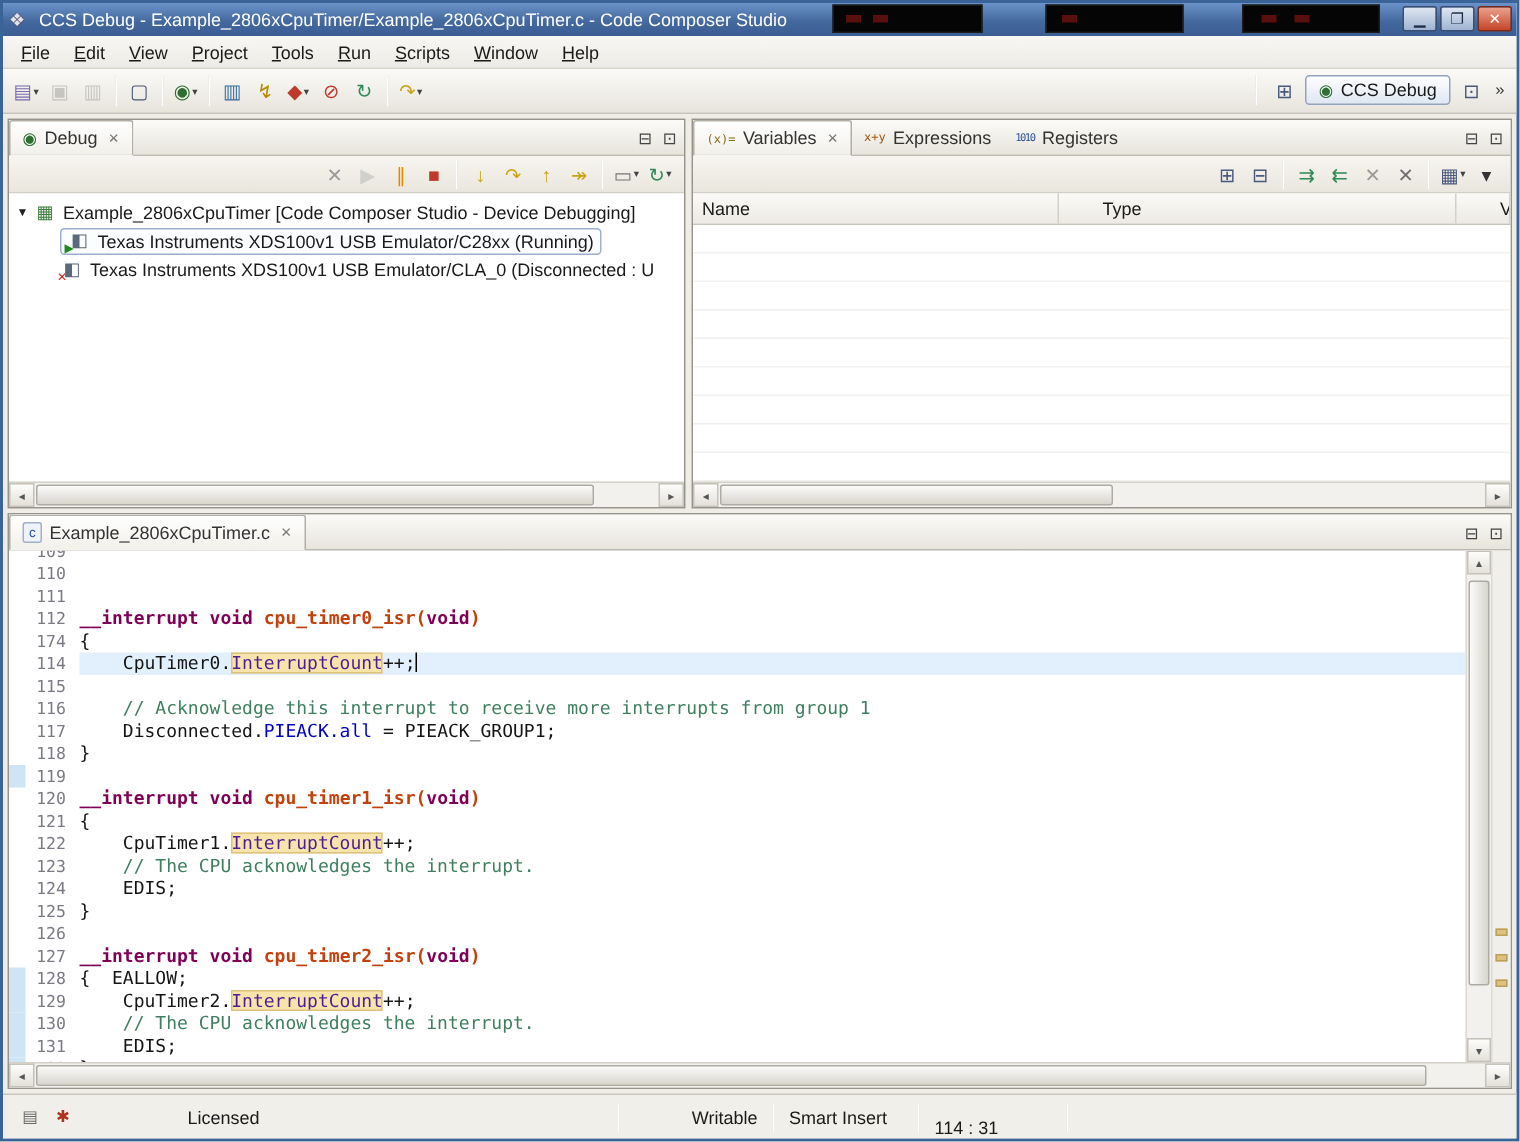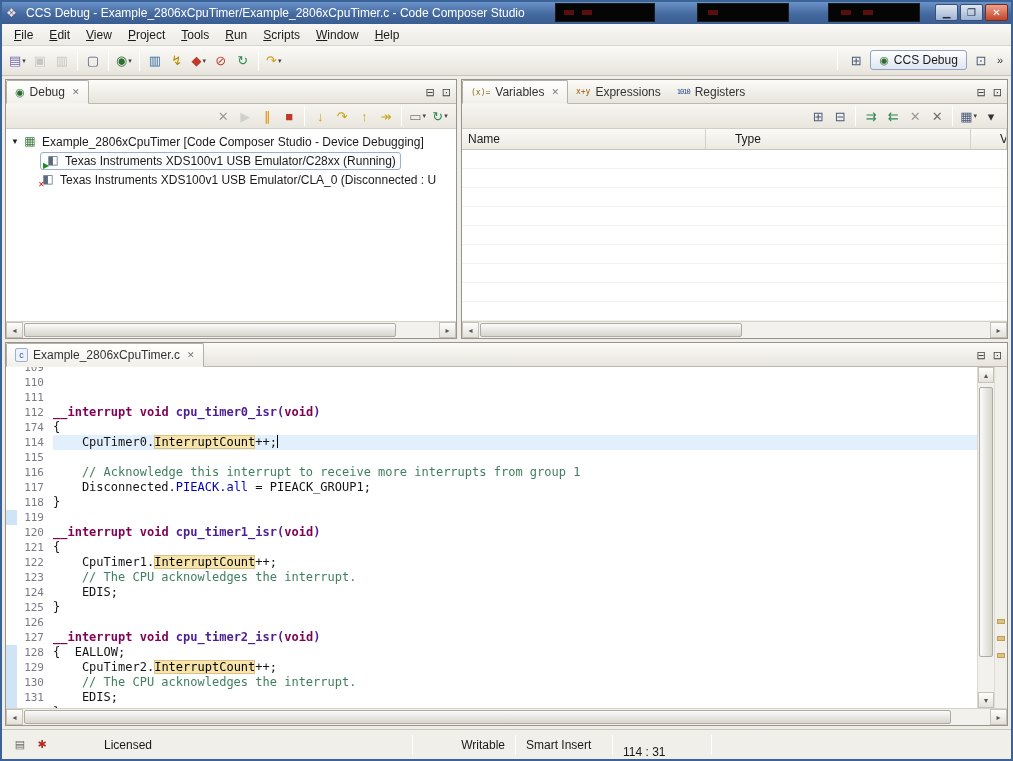--- a/index.html
+++ b/index.html
@@ -87,25 +87,25 @@
   .editor-wrap{flex:1; margin:3px; border:1px solid #97948e; background:#fff; display:flex; flex-direction:column; overflow:hidden;}
   .edit-body{flex:1; display:flex; overflow:hidden; background:#fff;}
   .code-scroll{flex:1; overflow:hidden; margin-top:-7px;}
   .line{height:15px; display:flex; font-family:"DejaVu Sans Mono",monospace; font-size:12px; line-height:15px;}
   .mark{width:11px; flex:none;}
   .mark.on{background:#cfe4f5;}
   .ln{width:36px; flex:none; text-align:right; padding-right:9px; color:#7b7b85; font-size:11px;}
   .codecell{flex:1; white-space:pre;}
   .line.current .codecell{background:#e2effc;}
   .tk-k{color:#7f0055; font-weight:bold;}
-  .tk-b{color:#4c1d95; font-weight:bold;}
+  .tk-b{color:#c2410c; font-weight:bold;}
   .tk-p{color:#141414;}
   .tk-c{color:#3f7f5f;}
   .tk-m{color:#0000c0;}
-  .tk-o{color:#000000; background:#f6e4ab; outline:1px solid #dcc27e; outline-offset:-1px;}
+  .tk-o{color:#4c1d95; background:#f6e4ab; outline:1px solid #dcc27e; outline-offset:-1px;}
   .caret{display:inline-block; width:1px; height:13px; background:#000; vertical-align:-2px;}
   .vscroll{width:17px; flex:none; background:#f3f1ed; border-left:1px solid #ddd9d1; position:relative;}
   .vthumb{position:absolute; left:1px; width:14px; top:20px; height:270px;
     background:linear-gradient(90deg,#fbfbfa,#d8d5ce); border:1px solid #aeaba3; border-radius:2px;}
   .vsb-arrow{position:absolute; left:0; width:16px; height:16px; display:flex; align-items:center; justify-content:center;
     font-size:8px; color:#555; background:linear-gradient(#fdfdfc,#e4e1d9); border:1px solid #c5c2ba;}
   .vsb-arrow.up{top:0;} .vsb-arrow.down{bottom:0;}
   .overview{width:13px; flex:none; background:#f1efe9; border-left:1px solid #dedbd3; position:relative;}
   .ov-mark{position:absolute; left:2px; width:8px; height:5px; background:#dcc27e; border:1px solid #bba05c;}
   .ed-hscroll .hthumb{left:18px; right:56px;}
@@ -514,21 +514,21 @@
       <div class="sb-arrow left">◂</div>
       <div class="hthumb"></div>
       <div class="sb-arrow right">▸</div>
     </div>
   </div>
 
   <div class="statusbar">
     <div class="sb-sec sec-license">
       <span class="sb-icon" style="color:#6a6a6a">▤</span>
       <span class="sb-icon" style="color:#b03020">✱</span>
-      <span style="margin-left:48px">Licensed</span>
+      <span style="margin-left:69px">Licensed</span>
     </div>
     <div class="sb-sep"></div>
     <div class="sb-sec sec-writable">
         <span>Writable</span>
       </div>
     <div class="sb-sep"></div>
     <div class="sb-sec sec-insert">
         <span>Smart Insert</span>
       </div>
     <div class="sb-sep"></div>

